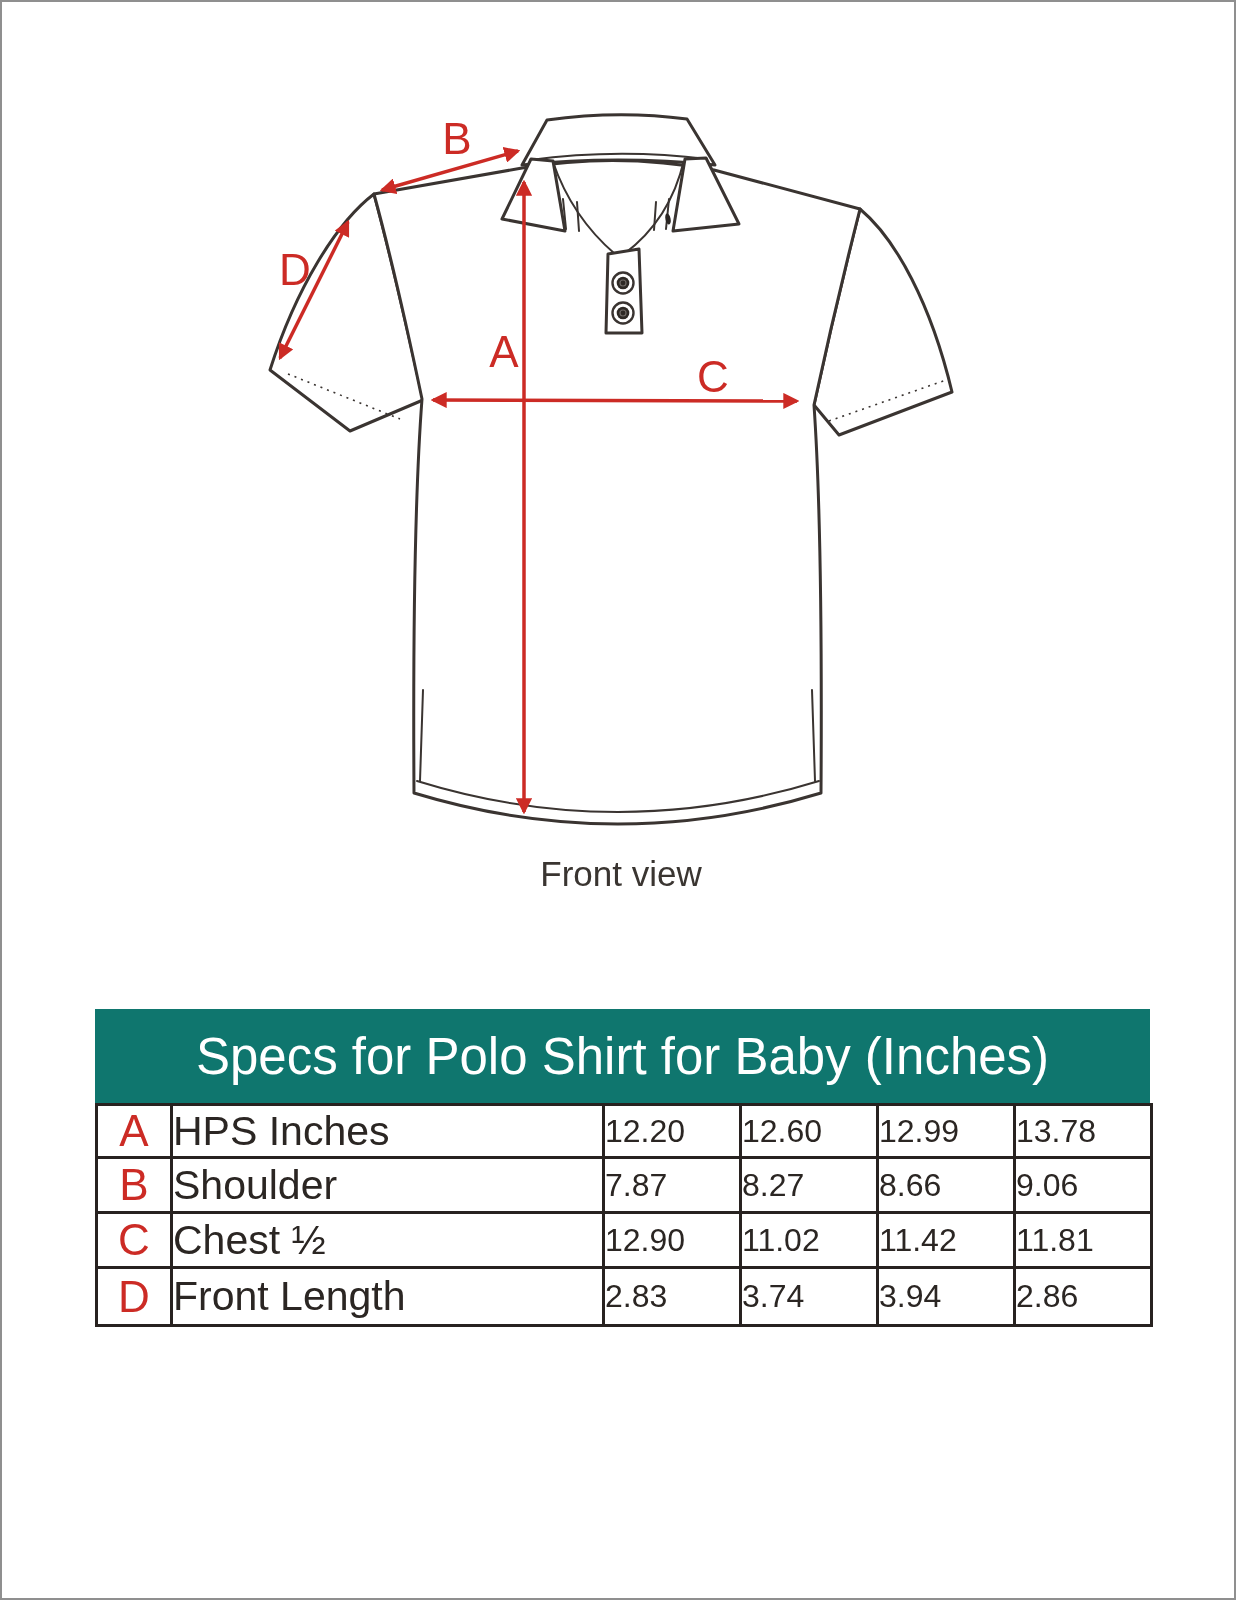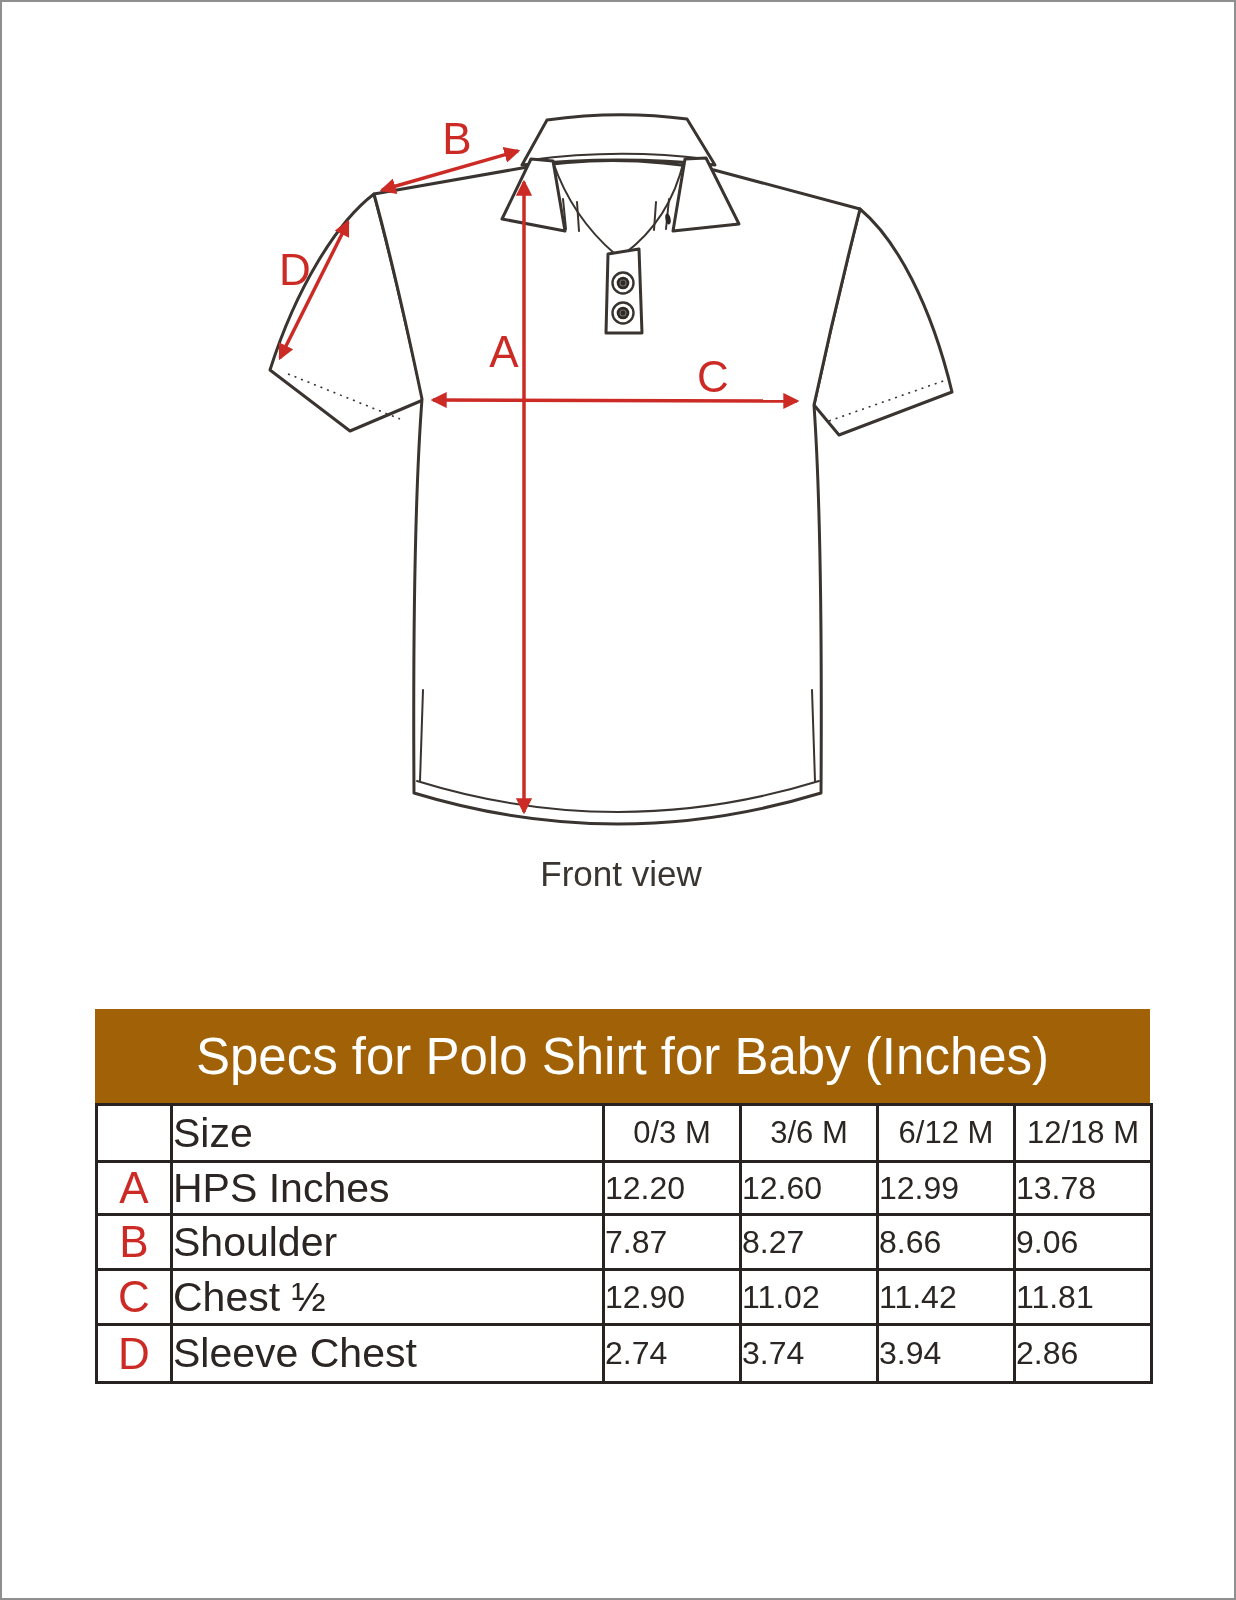--- a/index.html
+++ b/index.html
@@ -16,21 +16,21 @@
   .diagram-svg .outline{fill:#ffffff;stroke:#3a3431;stroke-width:3;stroke-linejoin:round;stroke-linecap:round;}
   .diagram-svg .thin{fill:none;stroke:#3a3431;stroke-width:2;stroke-linecap:round;}
   .diagram-svg .stitch{fill:none;stroke:#3a3431;stroke-width:1.6;stroke-dasharray:2 5;}
   .diagram-svg .arrow{stroke:#cc2b25;stroke-width:3.5;fill:none;}
   .diagram-svg text{font-family:"Liberation Sans", sans-serif;}
   .diagram-svg .measure-letter{fill:#cc2b25;font-size:44px;text-anchor:middle;}
   .diagram-svg .caption{fill:#3a3531;font-size:35px;text-anchor:middle;}
 
   .title-bar{
     position:absolute;left:93px;top:1007px;width:1055px;height:94px;
-    background:#a16207;color:#ffffff;
+    background:#0f766e;color:#ffffff;
     display:flex;align-items:center;justify-content:center;
     font-size:51px;white-space:nowrap;
   }
   table.spec{
     position:absolute;left:93px;top:1101px;
     border-collapse:collapse;table-layout:fixed;
     color:#2b2623;
   }
   table.spec td{
     border:3px solid #282220;
@@ -120,28 +120,20 @@
   <table class="spec">
     <colgroup>
       <col class="col-letter">
         <col class="col-label">
       <col class="col-v">
         <col class="col-v">
         <col class="col-v">
         <col class="col-v">
     </colgroup>
     <tbody>
-        <tr class="r-hdr">
-      <td class="letter"></td>
-      <td class="label">Size</td>
-      <td class="size-hdr">0/3 M</td>
-      <td class="size-hdr">3/6 M</td>
-      <td class="size-hdr">6/12 M</td>
-      <td class="size-hdr">12/18 M</td>
-    </tr>
     <tr class="r-a">
       <td class="letter">A</td>
       <td class="label">HPS Inches</td>
       <td class="val">12.20</td>
       <td class="val">12.60</td>
       <td class="val">12.99</td>
       <td class="val">13.78</td>
     </tr>
     <tr class="r-b">
       <td class="letter">B</td>
@@ -154,22 +146,22 @@
     <tr class="r-c">
       <td class="letter">C</td>
       <td class="label">Chest ½</td>
       <td class="val">12.90</td>
       <td class="val">11.02</td>
       <td class="val">11.42</td>
       <td class="val">11.81</td>
     </tr>
     <tr class="r-d">
       <td class="letter">D</td>
-      <td class="label">Sleeve Chest</td>
-      <td class="val">2.74</td>
+      <td class="label">Front Length</td>
+      <td class="val">2.83</td>
       <td class="val">3.74</td>
       <td class="val">3.94</td>
       <td class="val">2.86</td>
     </tr>
   </tbody>
     </table>
 
 </div>
 
 </body></html>

